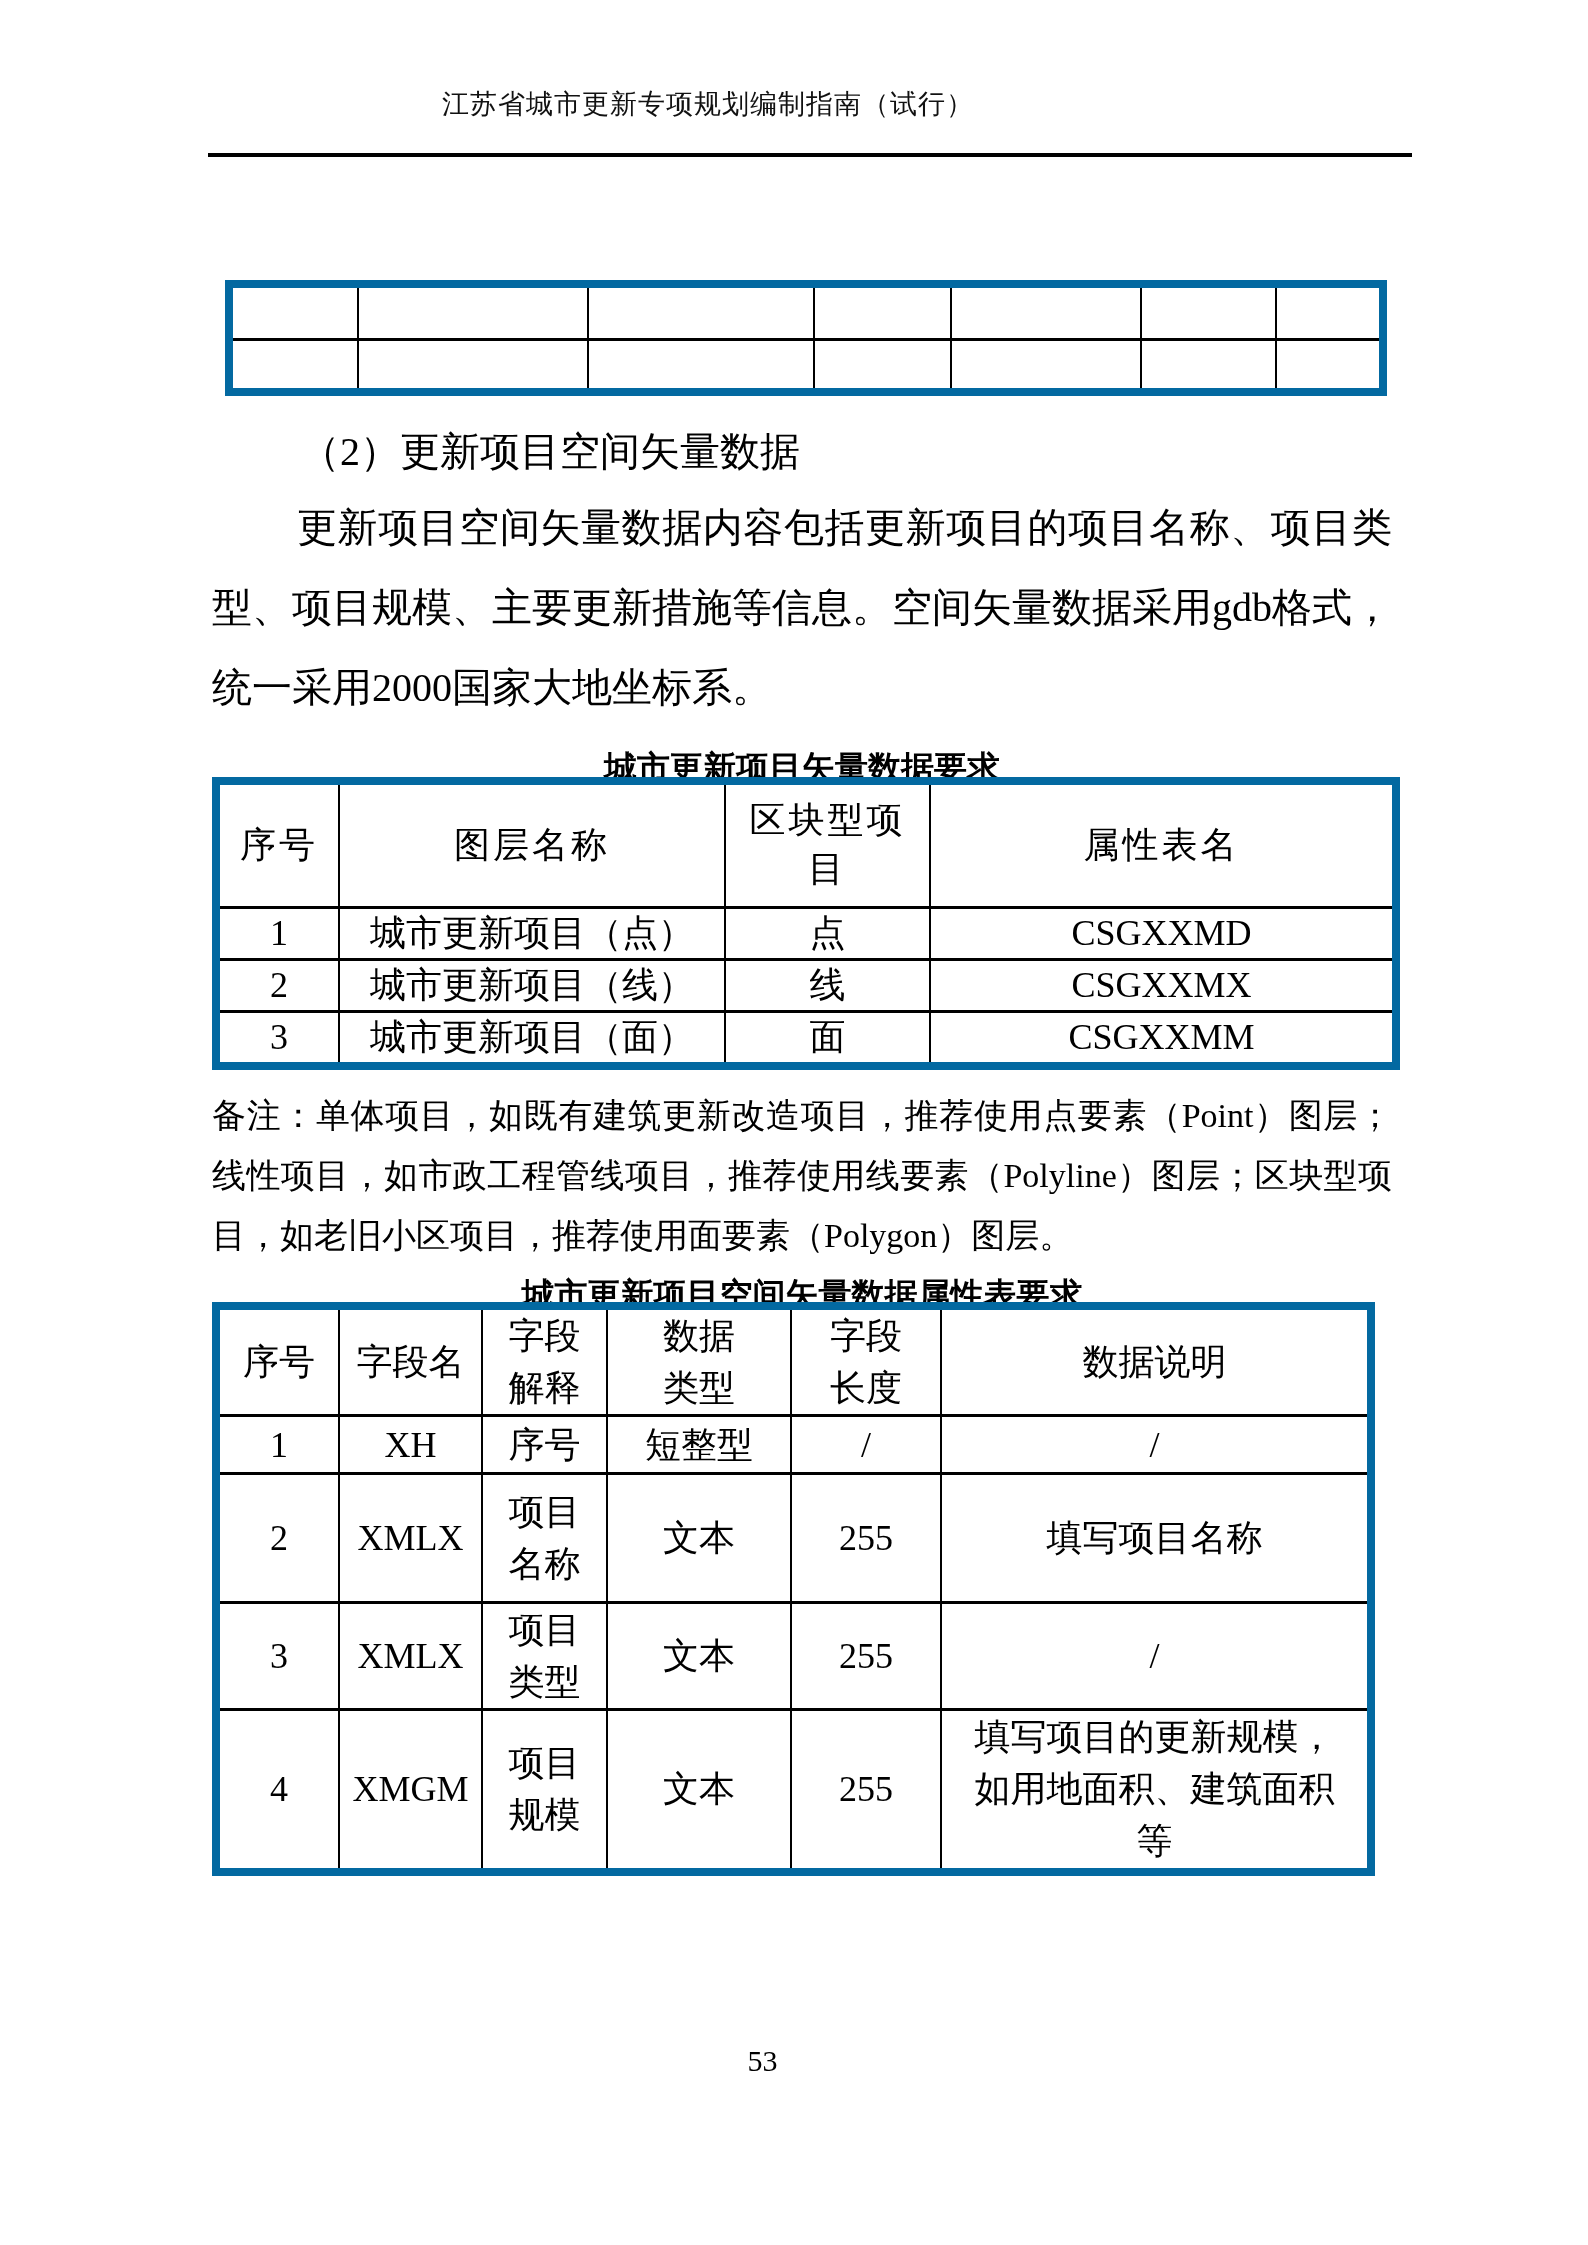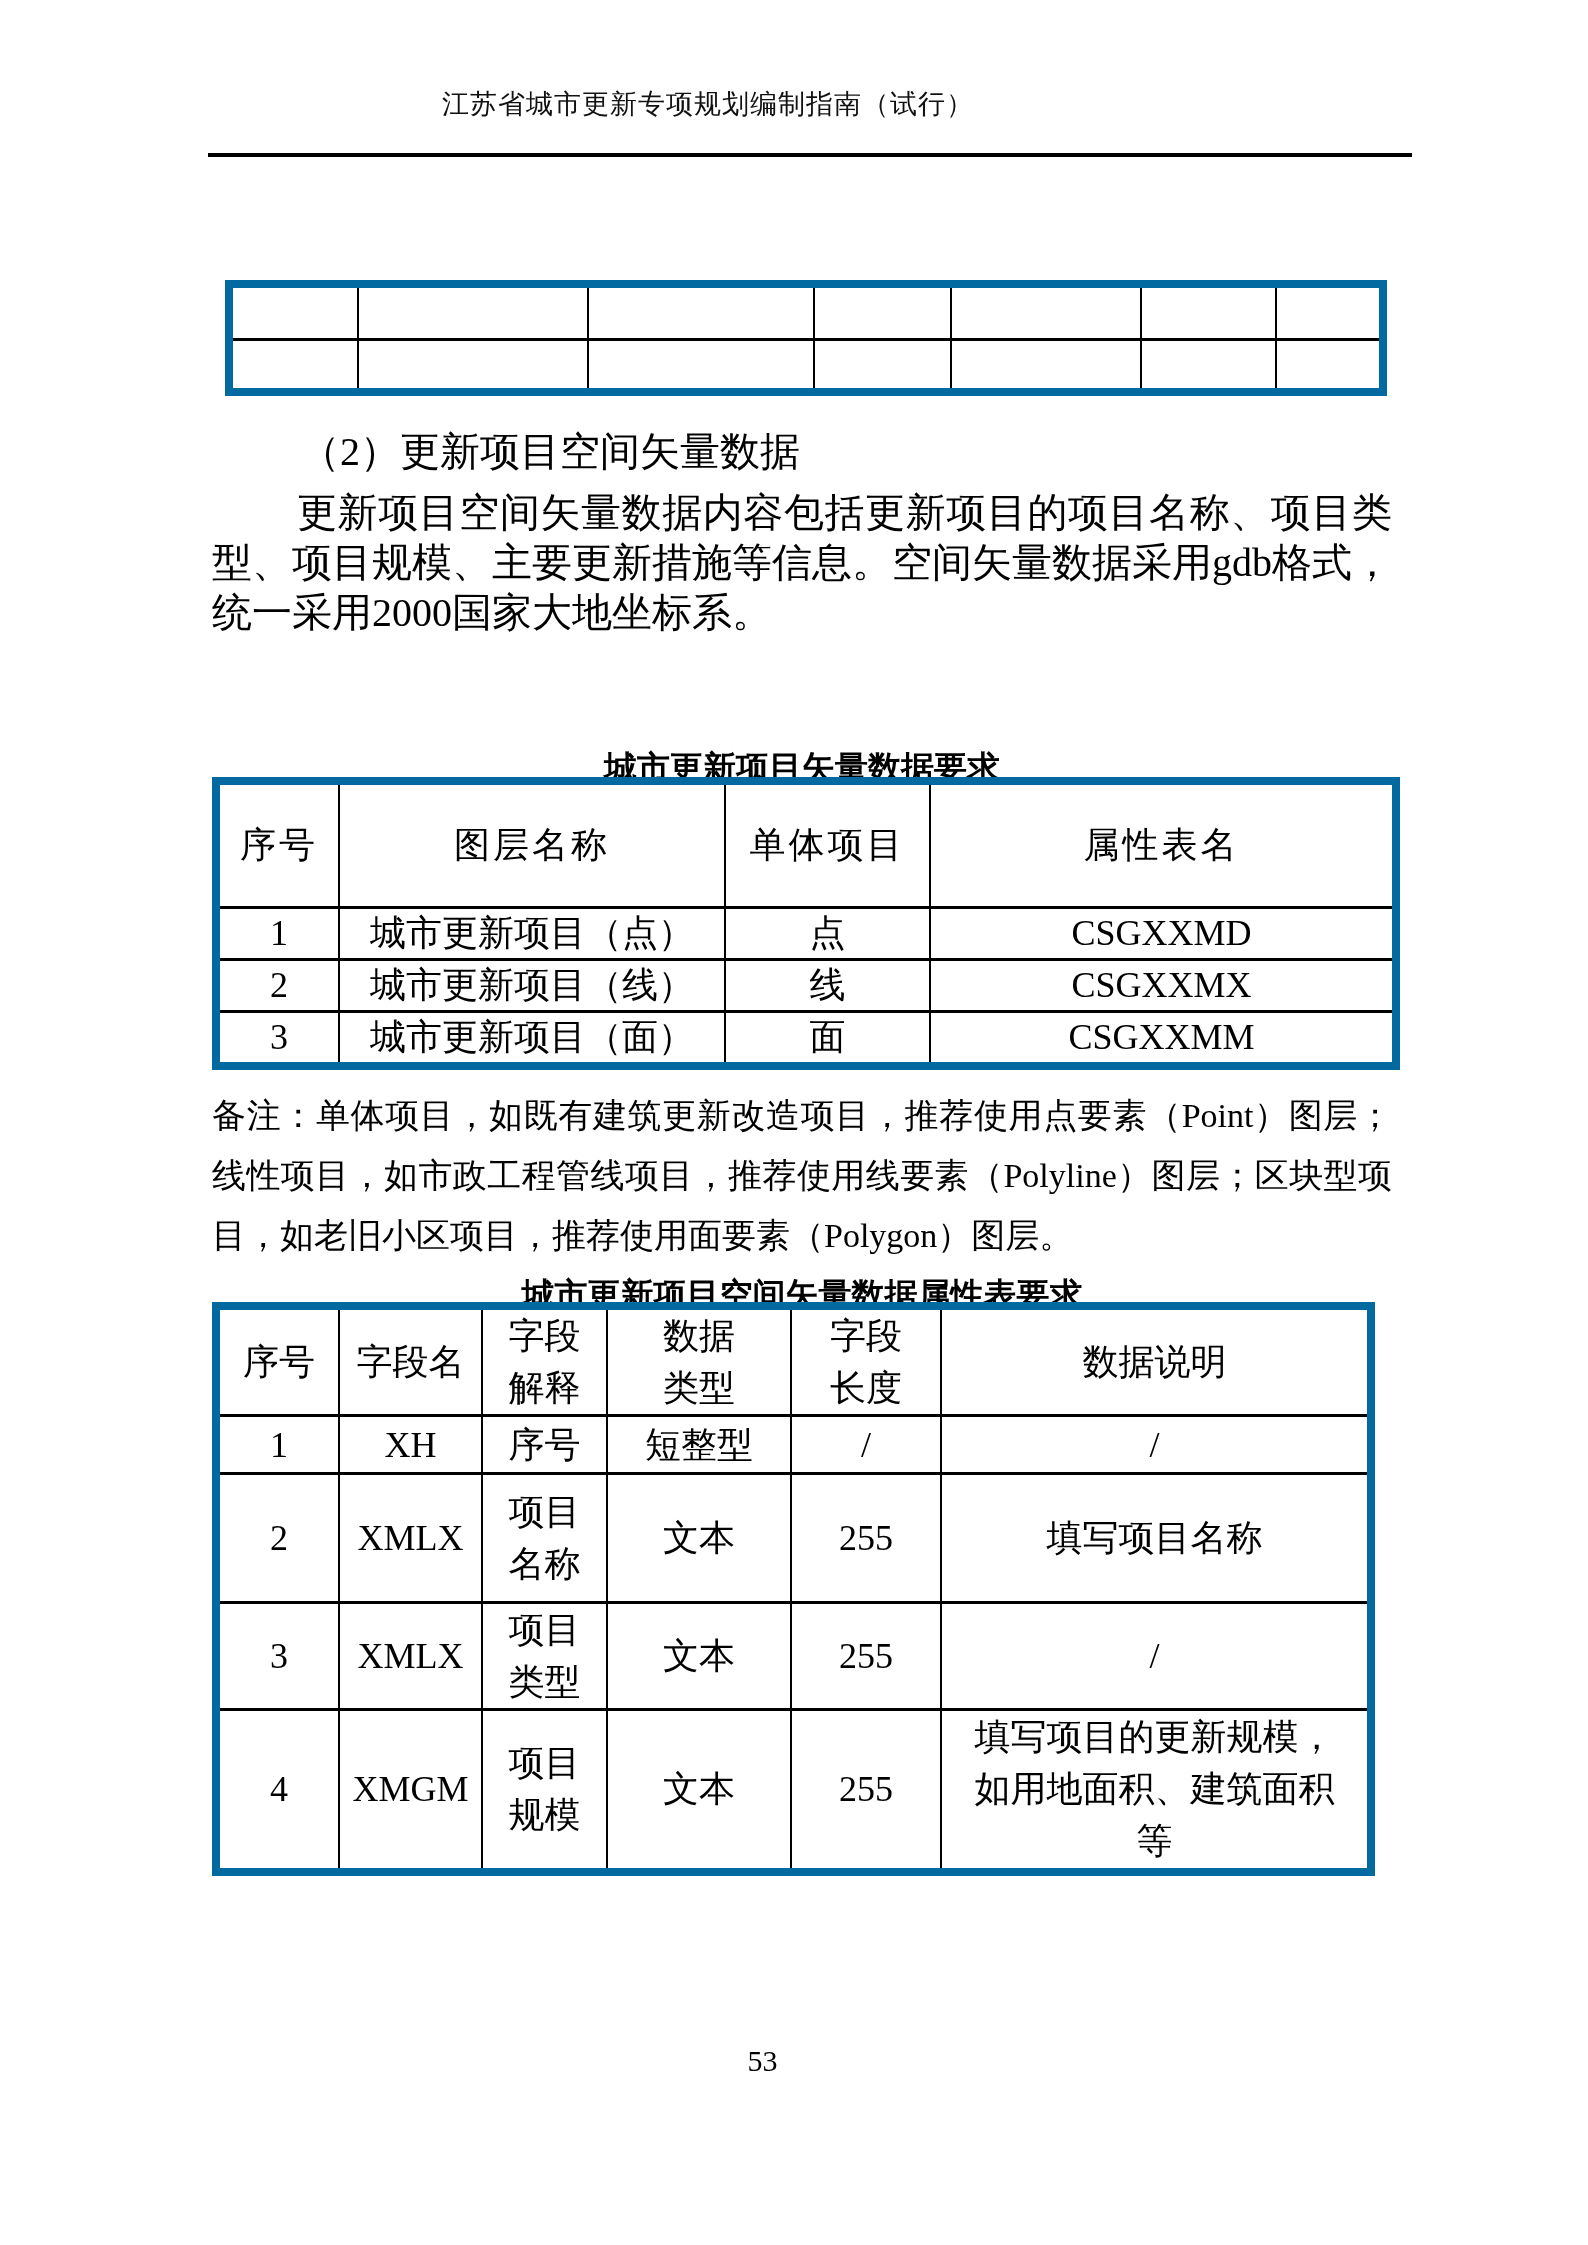--- a/index.html
+++ b/index.html
@@ -55,21 +55,21 @@
     position: absolute;
     left: 300px; top: 424px;
     font-size: 40px;
     white-space: nowrap;
   }
   .body-paragraph {
     position: absolute;
     left: 212px; top: 488px;
     width: 1180px;
     font-size: 40px;
-    line-height: 50px;
+    line-height: 80px;
     text-align: justify;
     text-indent: 85px;
   }
   .table-title {
     position: absolute;
     left: 212px;
     width: 1180px;
     text-align: center;
     font-family: "Liberation Sans", "DejaVu Sans", sans-serif;
     font-weight: bold;
@@ -160,21 +160,21 @@
     <colgroup>
       <col style="width:123px">
         <col style="width:386px">
         <col style="width:205px">
         <col style="width:466px">
     </colgroup>
     <tbody>
         <tr class="hdr">
       <th>序号</th>
       <th>图层名称</th>
-      <th>单体项目</th>
+      <th>区块型项目</th>
       <th>属性表名</th>
     </tr>
     <tr class="body-row">
       <td>1</td>
       <td>城市更新项目（点）</td>
       <td>点</td>
       <td>CSGXXMD</td>
     </tr>
     <tr class="body-row">
       <td>2</td>

